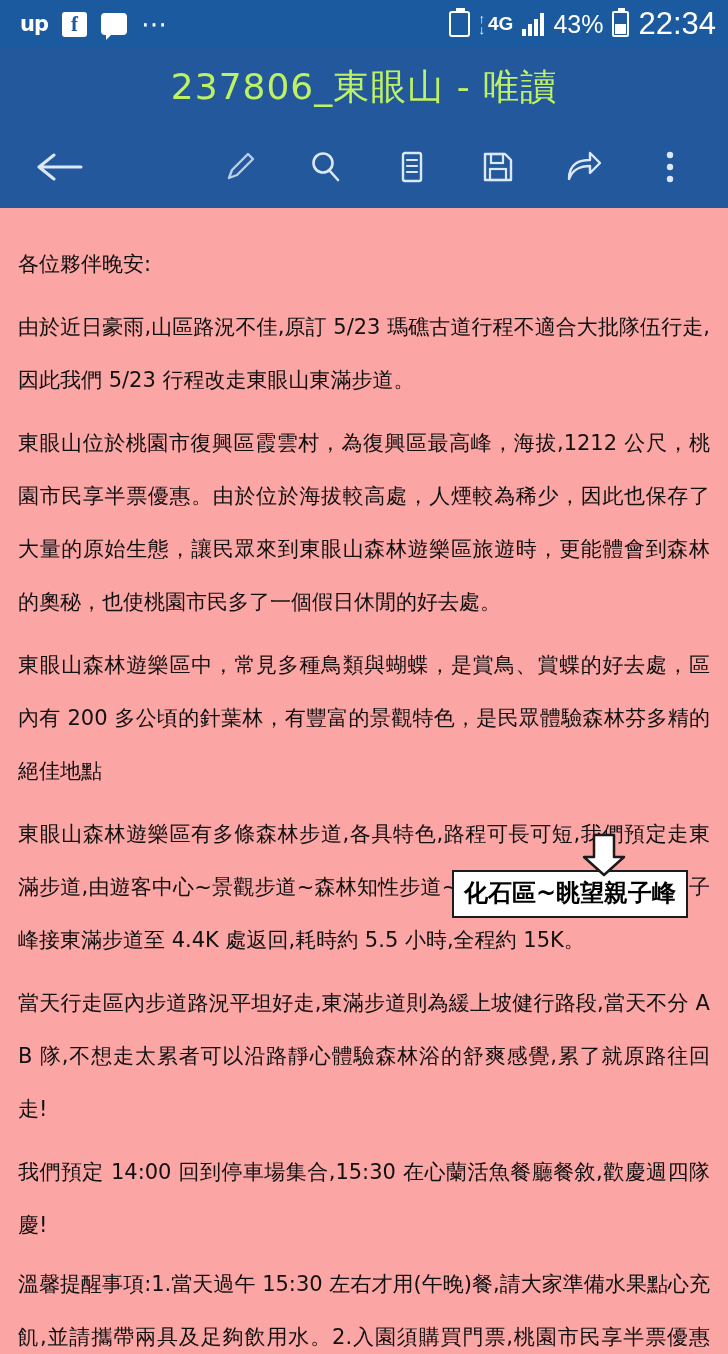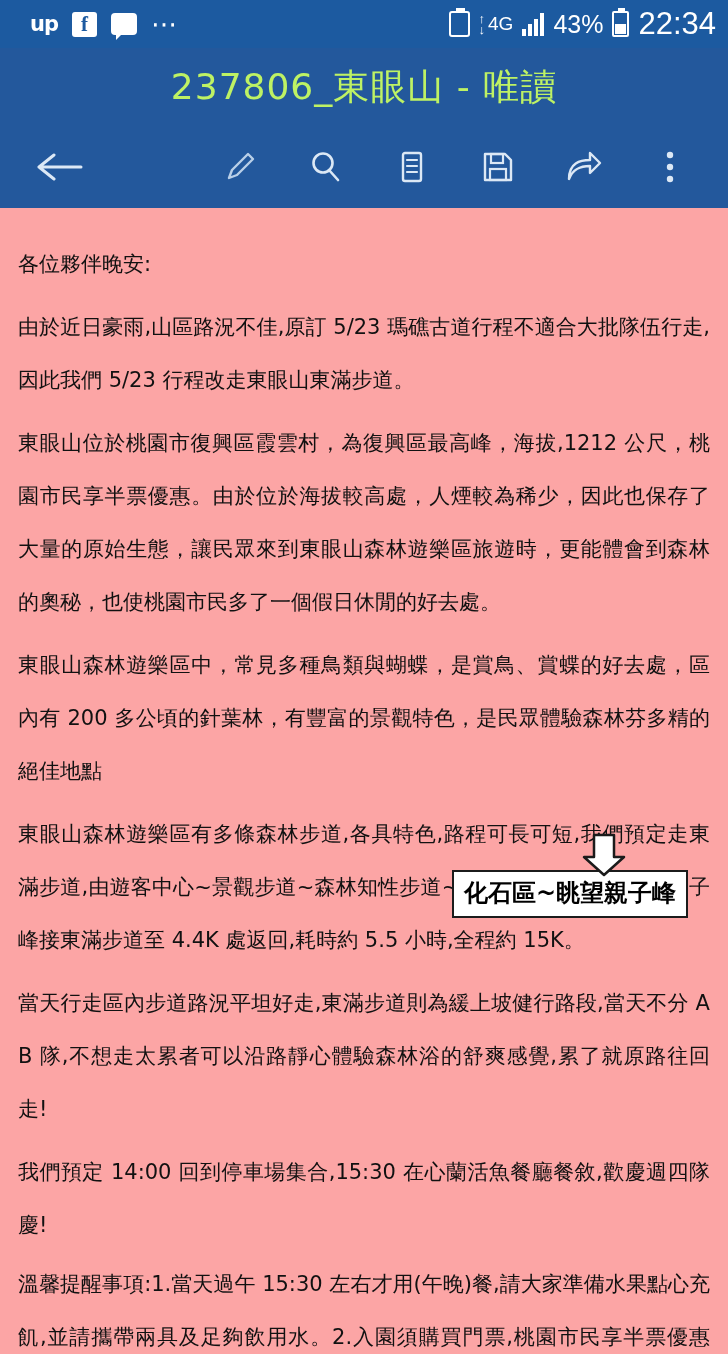--- a/index.html
+++ b/index.html
@@ -16,21 +16,21 @@
     background: #ffffff;
   }
 
   
   .statusbar {
     height: 48px;
     background: #1c5aa0;
     color: #ffffff;
     display: flex;
     align-items: center;
-    padding: 0 30px;
+    padding: 0 20px;
     font-size: 25px;
     position: relative;
   }
   .status-left {
     display: flex;
     align-items: center;
     gap: 14px;
   }
   .status-right {
     position: absolute;
@@ -60,21 +60,21 @@
     border-bottom: 6px solid transparent;
   }
   .ico-dots { font-size: 26px; letter-spacing: 2px; line-height: 10px; }
   .ico-batt-alarm {
     width: 21px; height: 26px; border: 2px solid #fff; border-radius: 3px;
     position: relative;
   }
   .ico-batt-alarm:before {
     content:""; position:absolute; left:5px; top:-5px; width:9px; height:3px; background:#fff;
   }
-  .ico-4g { font-size: 19px; font-weight: normal; }
+  .ico-4g { font-size: 19px; font-weight: bold; }
   .ico-4g-wrap { display:flex; align-items:center; gap:3px; }
   .arrows { font-size: 13px; line-height: 11px; display:flex; flex-direction:column; }
   .bars { display: flex; align-items: flex-end; gap: 2px; height: 24px; }
   .bars i { display:block; width:4px; background:#fff; }
   .bars i:nth-child(1){height:7px}
   .bars i:nth-child(2){height:12px}
   .bars i:nth-child(3){height:17px}
   .bars i:nth-child(4){height:23px}
   .pct { font-size: 25px; }
   .batt {

